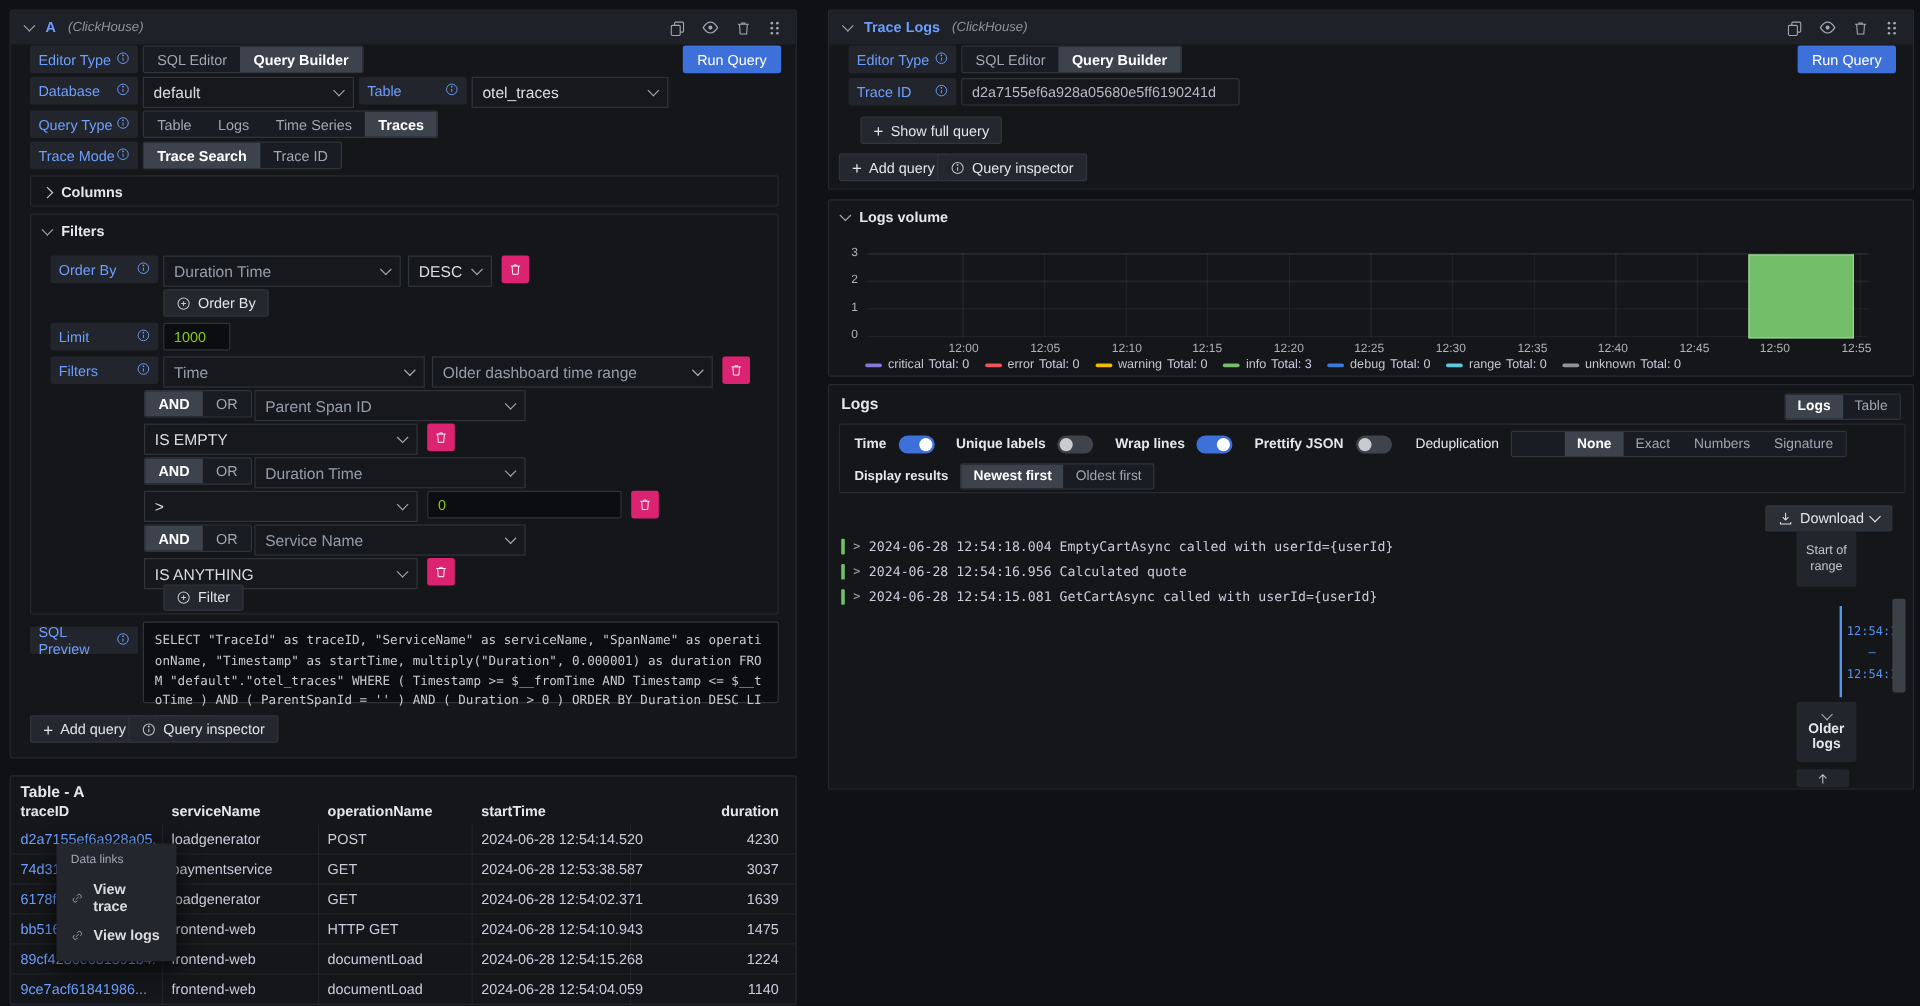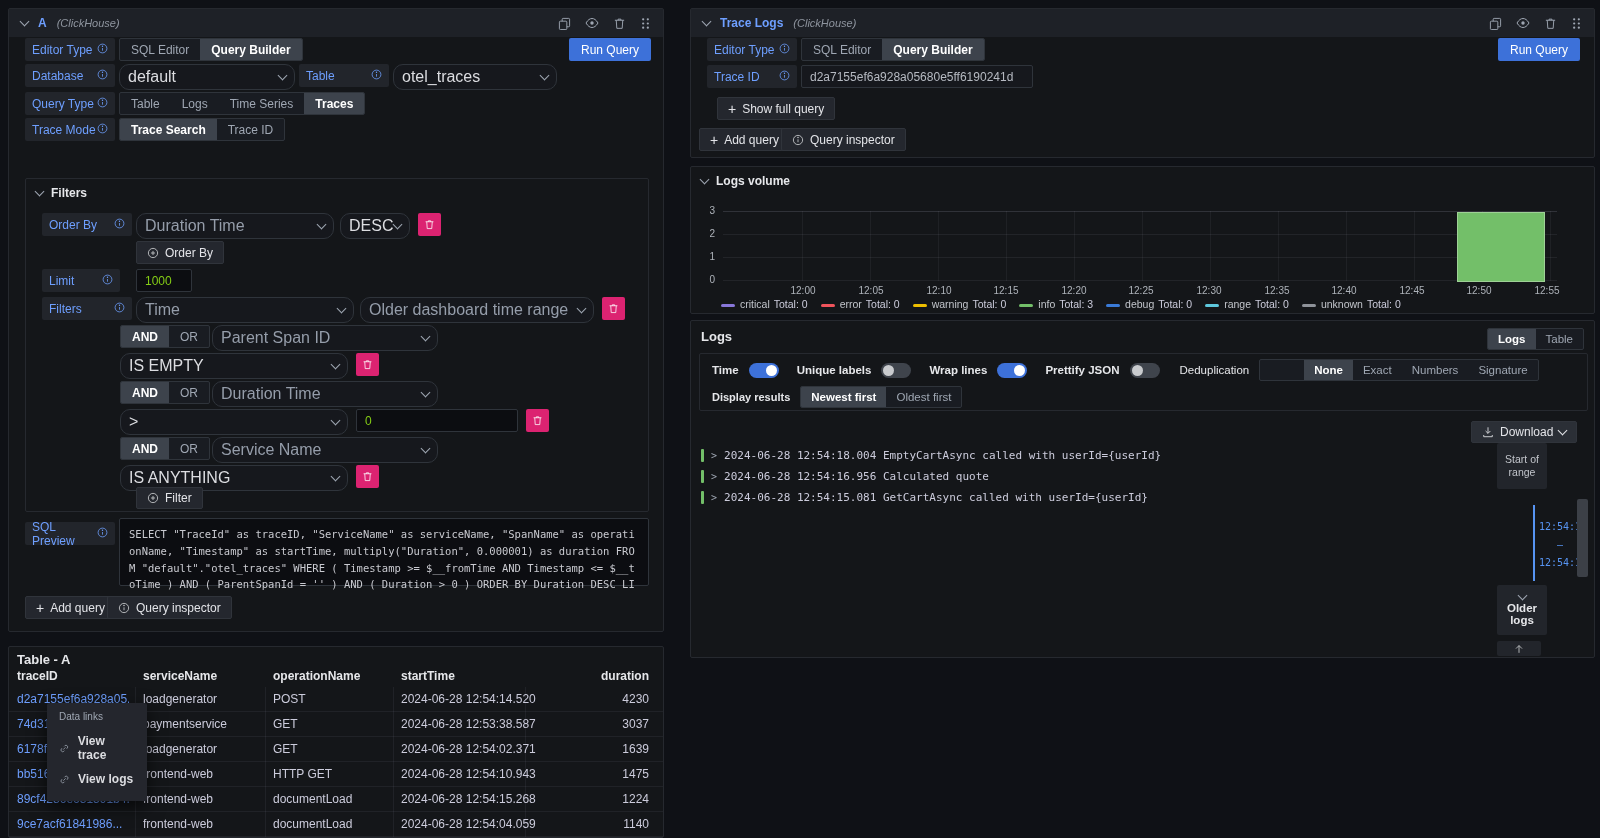--- a/index.html
+++ b/index.html
@@ -11,21 +11,21 @@
   .phead { position:absolute; top:0; left:0; right:0; height:28px; background:#1e2127; display:flex; align-items:center; padding:0 12px; gap:10px; }
   .ptitle { color:#6e9fff; font-size:12px; font-weight:700; }
   .psub { color:#8e949e; font-size:11px; font-style:italic; }
   .pactions { margin-left:auto; display:flex; align-items:center; gap:14px; }
   .pactions span { display:flex; cursor:pointer; }
 
   .chevd { width:7px; height:7px; border-right:1.4px solid #9fa7b3; border-bottom:1.4px solid #9fa7b3; transform:rotate(45deg); margin-top:-3px; flex:none; }
   .chevr { width:7px; height:7px; border-right:1.4px solid #c7c9cc; border-bottom:1.4px solid #c7c9cc; transform:rotate(-45deg); flex:none; }
 
   .lbl { position:absolute; height:23px; background:#22252b; border-radius:2px; display:flex; align-items:center; justify-content:space-between; padding:0 7px; color:#6e9fff; font-size:12px; font-weight:500; }
-  .sel { position:absolute; height:23px; background:#16181d; border:1px solid #2f343b; border-radius:10px; display:flex; align-items:center; justify-content:space-between; padding:12px 8px; font-size:16px; color:#959daa; cursor:pointer; }
+  .sel { position:absolute; height:23px; background:#16181d; border:1px solid #2f343b; border-radius:0; display:flex; align-items:center; justify-content:space-between; padding:12px 8px; font-size:13px; color:#959daa; cursor:pointer; }
   .sel.white { color:#dcdde1; font-weight:500; }
   .inp { position:absolute; height:23px; background:#0c0d11; border:1px solid #2f343b; border-radius:2px; display:flex; align-items:center; padding:0 8px; font-size:12px; color:#84cc16; }
   .seg { position:absolute; height:23px; display:flex; align-items:stretch; background:#191c22; border:1px solid #2f343b; border-radius:2px; overflow:hidden; }
   .seg span { display:flex; align-items:center; padding:0 11px; font-size:12px; color:#9fa7b3; white-space:nowrap; cursor:pointer; }
   .seg span.on { background:#3d434c; color:#fff; font-weight:700; }
   .btn { position:absolute; height:23px; background:#24272e; border:1px solid #30343b; border-radius:2px; display:flex; align-items:center; gap:6px; padding:0 10px; font-size:12px; font-weight:500; color:#e3e4e8; cursor:pointer; }
   .run { position:absolute; height:23px; background:#3d71d9; border-radius:2px; display:flex; align-items:center; padding:0 12px; color:#fff; font-size:12px; font-weight:500; cursor:pointer; }
   .trash { position:absolute; width:23px; height:23px; background:#dc2371; border-radius:2px; display:flex; align-items:center; justify-content:center; cursor:pointer; }
   .gbox { position:absolute; border:1px solid #26292f; border-radius:2px; }
   .secthead { display:flex; align-items:center; gap:8px; font-size:12px; font-weight:600; color:#e6e7ea; }
@@ -177,20 +177,26 @@
             <circle cx="7" cy="7" r="5.6" fill="none" stroke="#6e9fff"></circle>
             <path d="M7 6.4v3.4" stroke="#6e9fff"></path>
             <circle cx="7" cy="4.1" r=".9" fill="#6e9fff"></circle>
           </svg></span>
     </div>
     <div class="seg" style="left:110px;top:109px;">
       <span class="on">Trace Search</span>
       <span>Trace ID</span>
     </div>
 
+    <div class="gbox" style="left:16px;top:137px;width:624px;height:26px;">
+      <div class="secthead" style="padding:6px 10px;">
+          <span class="chevr"></span>
+          <span>Columns</span>
+        </div>
+    </div>
 
     <div class="gbox" style="left:16px;top:169px;width:624px;height:334px;">
       <div class="secthead" style="padding:7px 10px;">
           <span class="chevd"></span>
           <span>Filters</span>
         </div>
 
       <div class="lbl" style="left:16px;top:34px;width:90px;">
         <span>Order By</span>
         <span><svg width="11" height="11" viewBox="0 0 14 14">
@@ -214,21 +220,21 @@
         </div>
 
       <div class="btn" style="left:110px;top:62px;">
         <svg width="12" height="12" viewBox="0 0 14 14">
             <circle cx="7" cy="7" r="5.4" fill="none" stroke="#c7c9cc"></circle>
             <path d="M7 4.6v4.8M4.6 7h4.8" stroke="#c7c9cc"></path>
           </svg>
         <span>Order By</span>
       </div>
 
-      <div class="lbl" style="left:16px;top:90px;width:78px;gap:18px;">
+      <div class="lbl" style="left:16px;top:90px;width:90px;gap:18px;">
         <span>Limit</span>
         <span><svg width="11" height="11" viewBox="0 0 14 14">
               <circle cx="7" cy="7" r="5.6" fill="none" stroke="#6e9fff"></circle>
               <path d="M7 6.4v3.4" stroke="#6e9fff"></path>
               <circle cx="7" cy="4.1" r=".9" fill="#6e9fff"></circle>
             </svg></span>
       </div>
       <div class="inp" style="left:110px;top:90px;width:56px;">1000</div>
 
       <div class="lbl" style="left:16px;top:118px;width:90px;">

